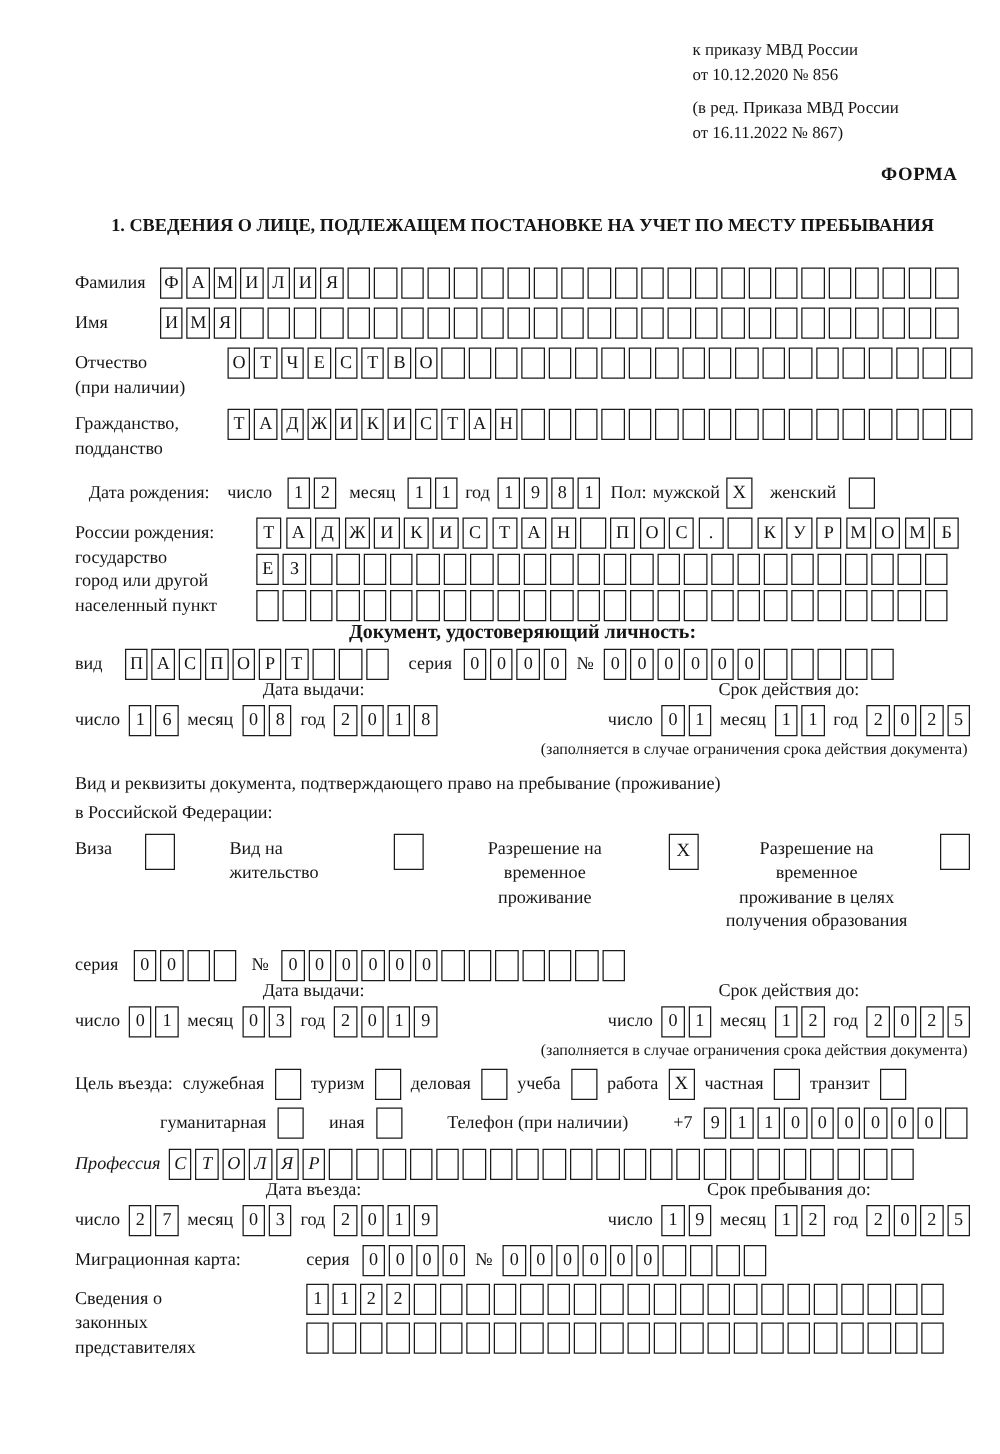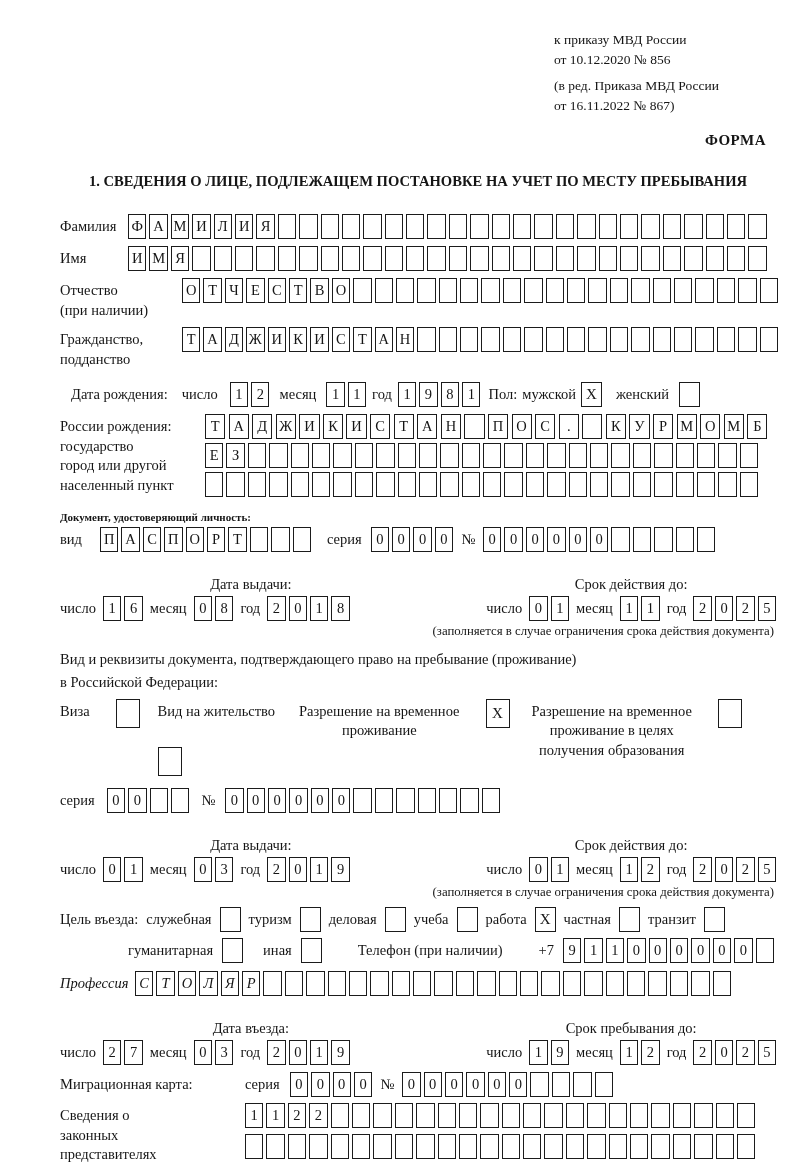--- a/index.html
+++ b/index.html
@@ -30,32 +30,32 @@
   .g-wide .cell{width:20.2px;}
   .g-wide{gap:3.4px;}
   .stack{display:flex;flex-direction:column;gap:4px;}
 
   
   .cbx{box-sizing:border-box;width:21px;height:25px;border:1.6px solid #1b1b1b;
        display:inline-flex;align-items:center;justify-content:center;font-size:15px;flex:0 0 auto;}
   .cbx.big{width:24px;height:29px;}
 
   
-  .dg-pair{display:flex;justify-content:space-between;margin-top:24px;font-size:14.5px;width:716px;}
+  .dg-pair{display:flex;justify-content:space-between;margin-top:0;font-size:14.5px;width:716px;}
   .dg{display:flex;flex-direction:column;}
   .dg-title{text-align:center;font-size:14.5px;}
   .dg-title.shift{padding-left:92px;}
   .dg-line{display:flex;align-items:center;gap:7px;margin-top:3px;}
   .note{font-size:12.8px;text-align:right;margin-top:3px;padding-right:2px;}
 
   .para{font-size:14.5px;margin-top:9px;line-height:1.6;}
   .opt{display:inline-flex;align-items:flex-start;gap:26px;}
   .opt .t{line-height:1.35;padding-top:3px;}
   .center-lines{text-align:center;}
-  .bold-center{text-align:left;font-weight:bold;font-size:11px;margin-top:14px;}
+  .bold-center{text-align:center;font-weight:bold;font-size:16px;margin-top:0;}
 </style>
 </head>
 <body>
 
 <div class="page">
 
   <div class="hdr">
     <div>к приказу МВД России</div>
     <div>от 10.12.2020 № 856</div>
     <div class="blk2">
@@ -439,21 +439,21 @@
   <div class="para">
     <div>Вид и реквизиты документа, подтверждающего право на пребывание (проживание)</div>
     <div>в Российской Федерации:</div>
   </div>
 
   <div class="row" style="margin-top:4px;gap:14px;">
     <span class="opt">
       <span class="t">Виза</span>
       <span class="cbx big"></span>
     </span>
-    <span class="opt" style="margin-left:4px;flex-direction:column;">
+    <span class="opt" style="margin-left:30px;">
       <span class="t">Вид на жительство</span>
       <span class="cbx big"></span>
     </span>
     <span class="opt" style="margin-left:10px;">
       <span class="t center-lines">
         <div>Разрешение на временное</div>
         <div>проживание</div>
       </span>
       <span class="cbx big">X</span>
     </span>

